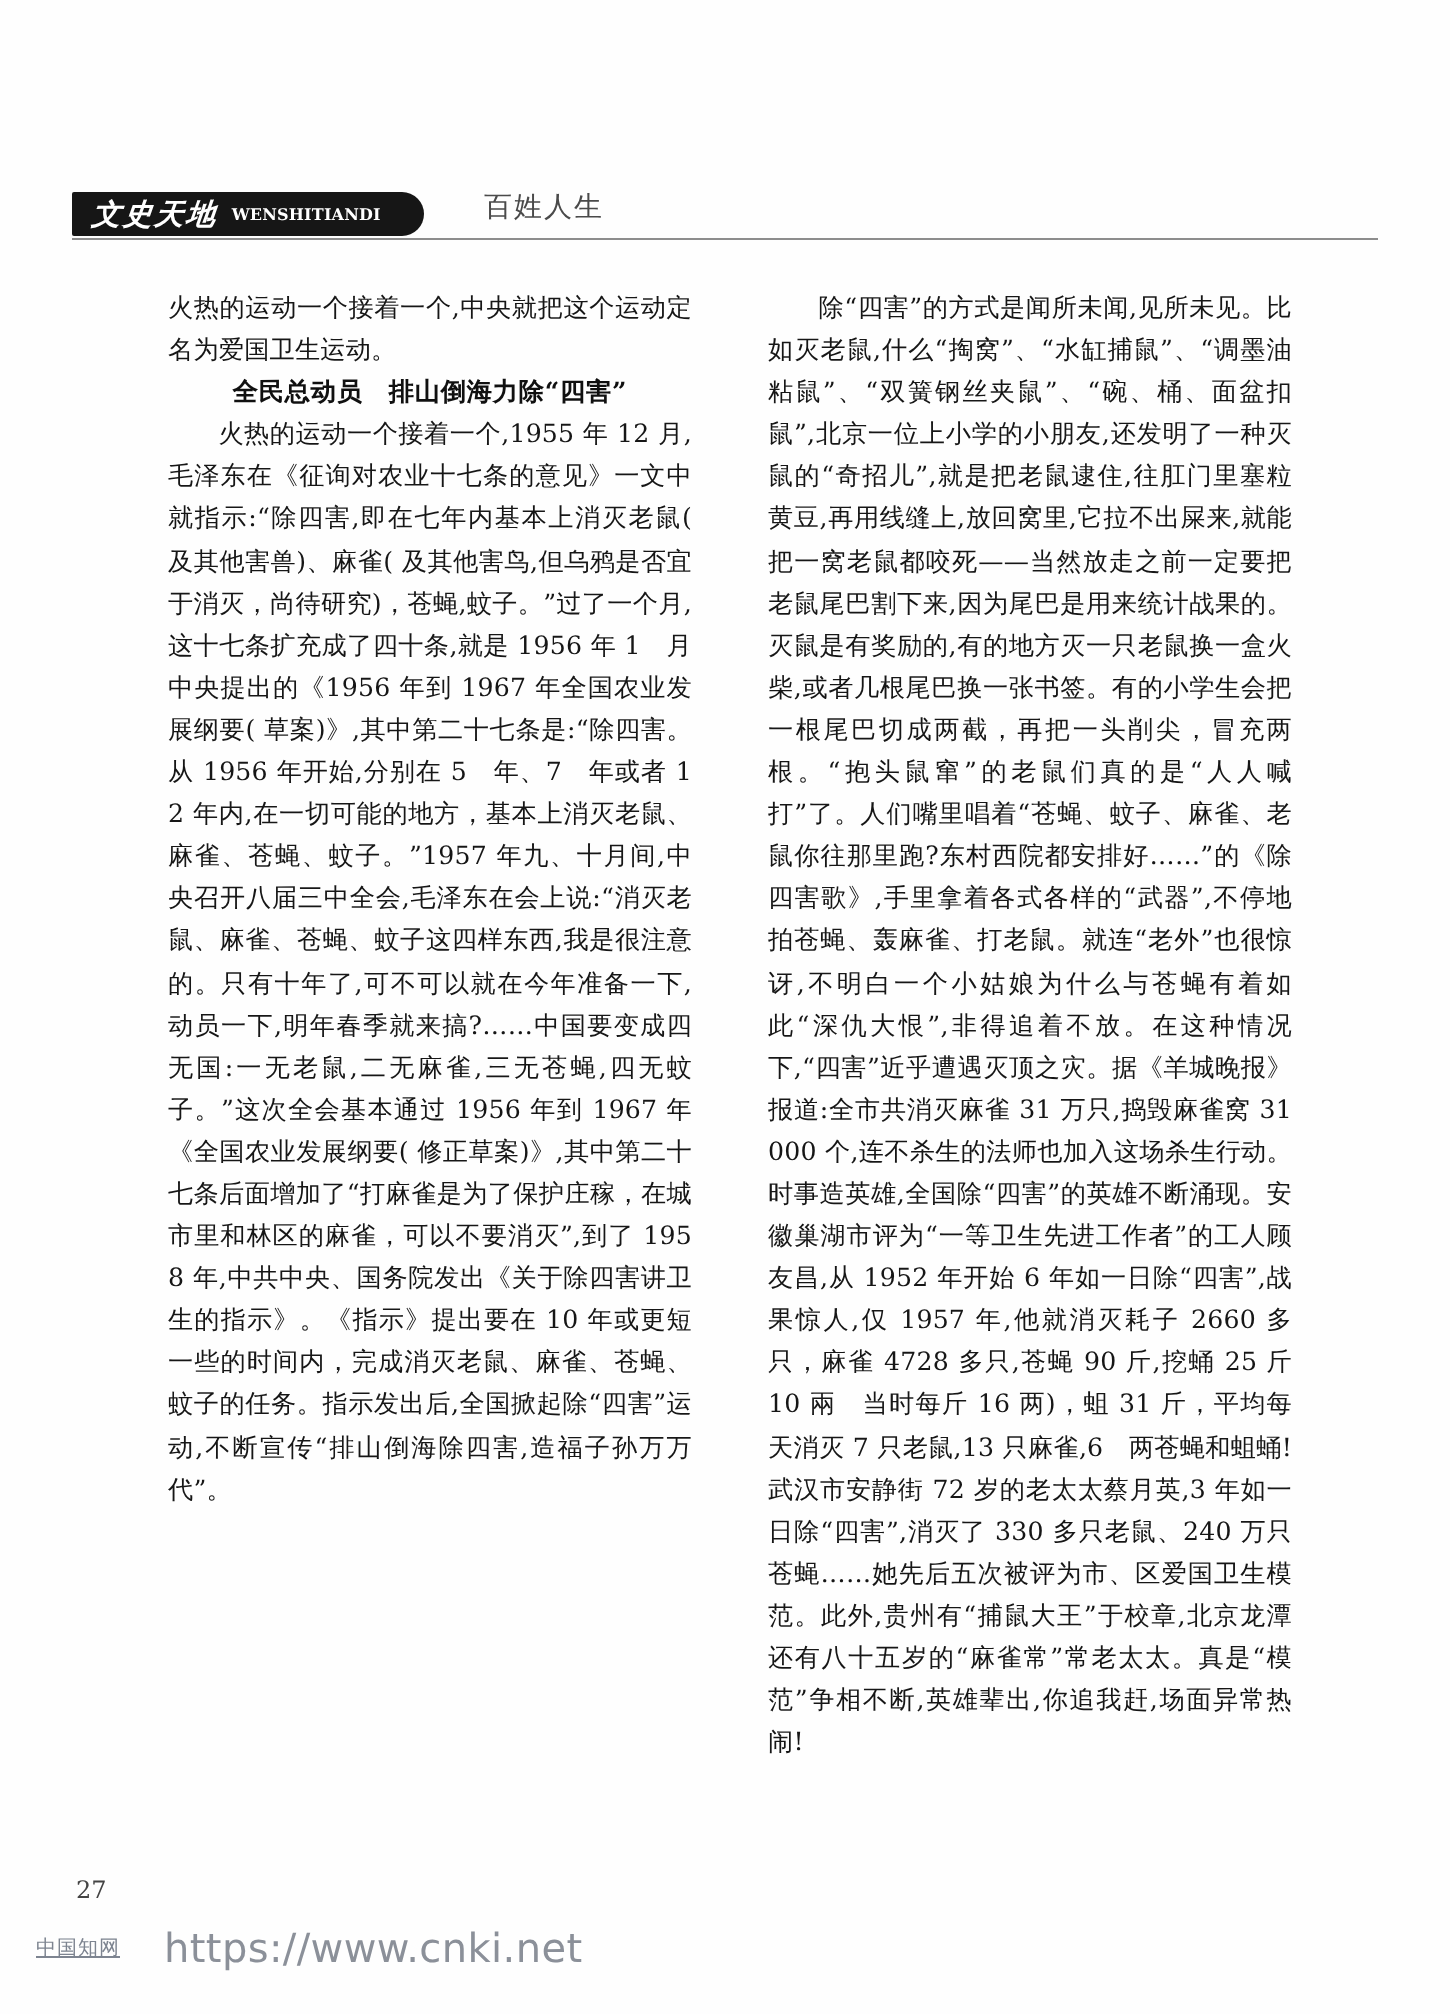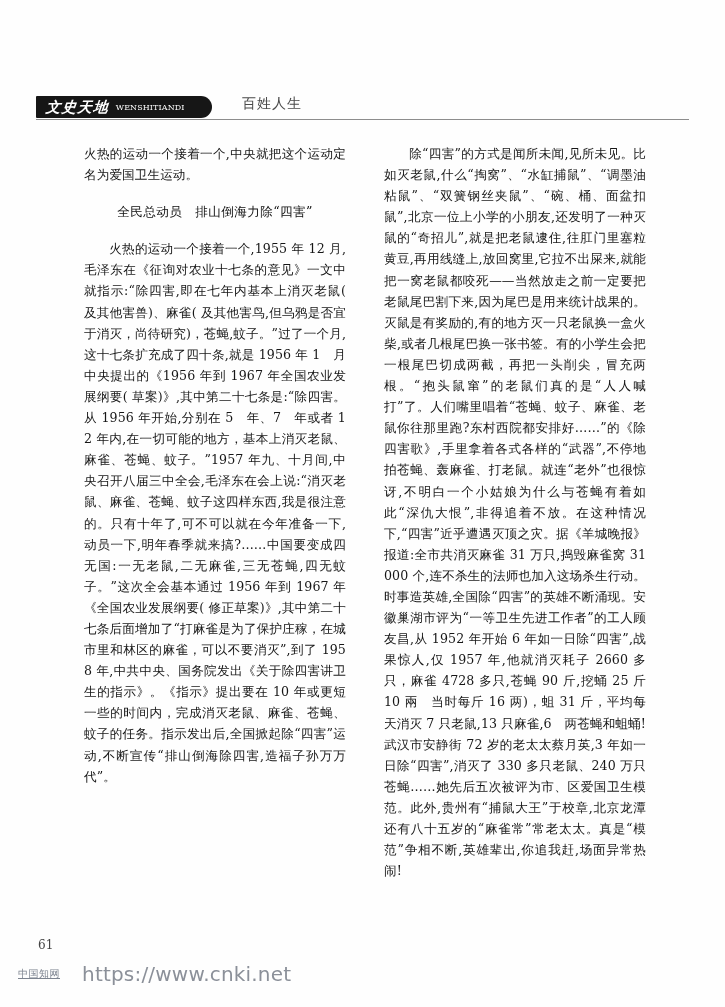--- a/index.html
+++ b/index.html
@@ -51,21 +51,21 @@
     font-style: italic;
     letter-spacing: 1.2px;
     padding-left: 10px;
     white-space: nowrap;
     transform: skewX(-6deg);
   }
   #logo-en {
     color: #ffffff;
     font-family: "DejaVu Serif", "Liberation Serif", serif;
     font-size: 8px;
-    font-weight: normal;
+    font-weight: bold;
     letter-spacing: 0.1px;
     padding-left: 7px;
     white-space: nowrap;
   }
   #header-section {
     position: absolute;
     left: 186px;
     top: -1px;
     font-size: 14px;
     color: #4a4a4a;
@@ -106,22 +106,22 @@
     letter-spacing: 0.1px;
     word-break: break-all;
   }
   .para.cont {
     text-indent: 0;
   }
   .subhead {
     font-size: 12.6px;
     line-height: 21.1px;
     text-align: center;
-    font-weight: normal;
-    margin: 16px;
+    font-weight: bold;
+    margin: 0;
     color: #101010;
     letter-spacing: 0.4px;
     white-space: nowrap;
   }
 
   
   #page-number {
     position: absolute;
     left: 38px;
     top: 938px;
@@ -172,20 +172,20 @@
       <p class="subhead">全民总动员　排山倒海力除“四害”</p>
       <p class="para">火热的运动一个接着一个,1955 年 12 月,毛泽东在《征询对农业十七条的意见》一文中就指示:“除四害,即在七年内基本上消灭老鼠( 及其他害兽)、麻雀( 及其他害鸟,但乌鸦是否宜于消灭，尚待研究)，苍蝇,蚊子。”过了一个月,这十七条扩充成了四十条,就是 1956 年 1　月中央提出的《1956 年到 1967 年全国农业发展纲要( 草案)》,其中第二十七条是:“除四害。从 1956 年开始,分别在 5　年、7　年或者 12 年内,在一切可能的地方，基本上消灭老鼠、麻雀、苍蝇、蚊子。”1957 年九、十月间,中央召开八届三中全会,毛泽东在会上说:“消灭老鼠、麻雀、苍蝇、蚊子这四样东西,我是很注意的。只有十年了,可不可以就在今年准备一下,动员一下,明年春季就来搞?……中国要变成四无国:一无老鼠,二无麻雀,三无苍蝇,四无蚊子。”这次全会基本通过 1956 年到 1967 年《全国农业发展纲要( 修正草案)》,其中第二十七条后面增加了“打麻雀是为了保护庄稼，在城市里和林区的麻雀，可以不要消灭”,到了 1958 年,中共中央、国务院发出《关于除四害讲卫生的指示》。《指示》提出要在 10 年或更短一些的时间内，完成消灭老鼠、麻雀、苍蝇、蚊子的任务。指示发出后,全国掀起除“四害”运动,不断宣传“排山倒海除四害,造福子孙万万代”。</p>
     </div>
 
     <div class="column">
       <p class="para">除“四害”的方式是闻所未闻,见所未见。比如灭老鼠,什么“掏窝”、“水缸捕鼠”、“调墨油粘鼠”、“双簧钢丝夹鼠”、“碗、桶、面盆扣鼠”,北京一位上小学的小朋友,还发明了一种灭鼠的“奇招儿”,就是把老鼠逮住,往肛门里塞粒黄豆,再用线缝上,放回窝里,它拉不出屎来,就能把一窝老鼠都咬死——当然放走之前一定要把老鼠尾巴割下来,因为尾巴是用来统计战果的。灭鼠是有奖励的,有的地方灭一只老鼠换一盒火柴,或者几根尾巴换一张书签。有的小学生会把一根尾巴切成两截，再把一头削尖，冒充两根。“抱头鼠窜”的老鼠们真的是“人人喊打”了。人们嘴里唱着“苍蝇、蚊子、麻雀、老鼠你往那里跑?东村西院都安排好……”的《除四害歌》,手里拿着各式各样的“武器”,不停地拍苍蝇、轰麻雀、打老鼠。就连“老外”也很惊讶,不明白一个小姑娘为什么与苍蝇有着如此“深仇大恨”,非得追着不放。在这种情况下,“四害”近乎遭遇灭顶之灾。据《羊城晚报》报道:全市共消灭麻雀 31 万只,捣毁麻雀窝 31000 个,连不杀生的法师也加入这场杀生行动。时事造英雄,全国除“四害”的英雄不断涌现。安徽巢湖市评为“一等卫生先进工作者”的工人顾友昌,从 1952 年开始 6 年如一日除“四害”,战果惊人,仅 1957 年,他就消灭耗子 2660 多只，麻雀 4728 多只,苍蝇 90 斤,挖蛹 25 斤 10 兩　当时每斤 16 两)，蛆 31 斤，平均每天消灭 7 只老鼠,13 只麻雀,6　两苍蝇和蛆蛹!武汉市安静街 72 岁的老太太蔡月英,3 年如一日除“四害”,消灭了 330 多只老鼠、240 万只苍蝇……她先后五次被评为市、区爱国卫生模范。此外,贵州有“捕鼠大王”于校章,北京龙潭还有八十五岁的“麻雀常”常老太太。真是“模范”争相不断,英雄辈出,你追我赶,场面异常热闹!</p>
     </div>
 
   </div>
 
-  <div id="page-number">61</div>
+  <div id="page-number">27</div>
 
   <div id="footer-bar">
     <span id="cnki-name">中国知网</span>
     <span id="cnki-url">https://www.cnki.net</span>
   </div>
 
 </div>
 
 </body></html>

